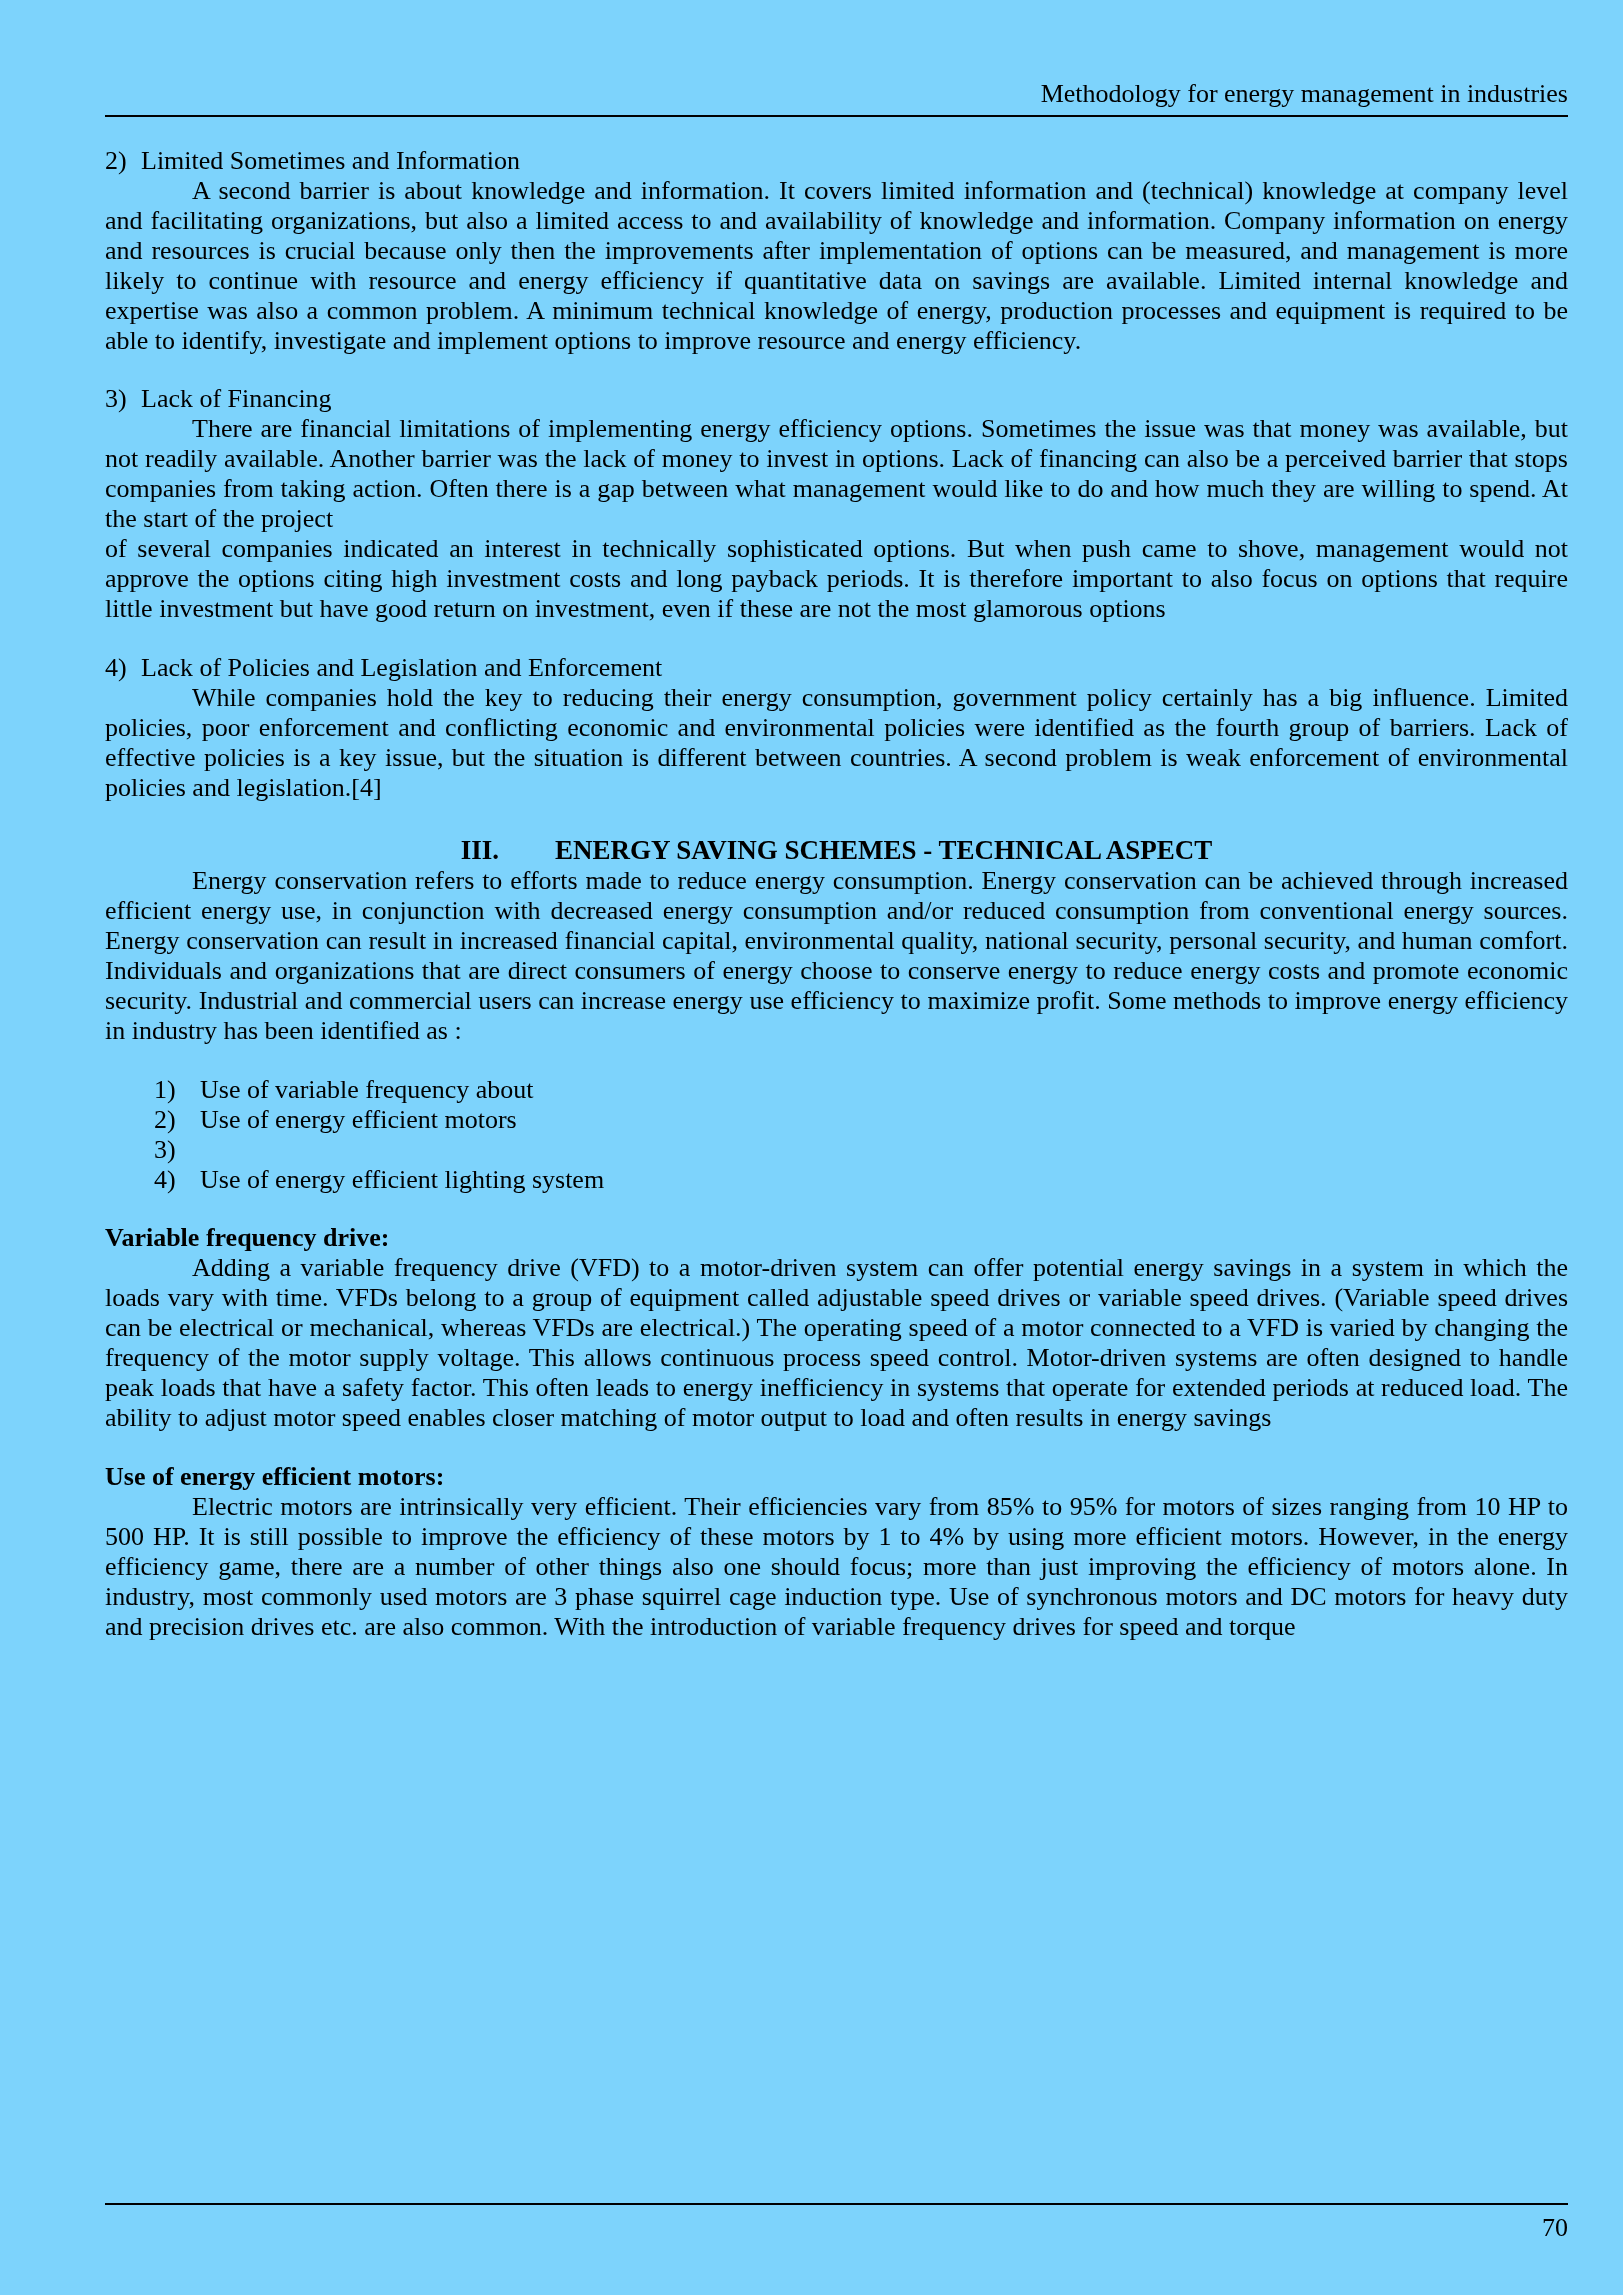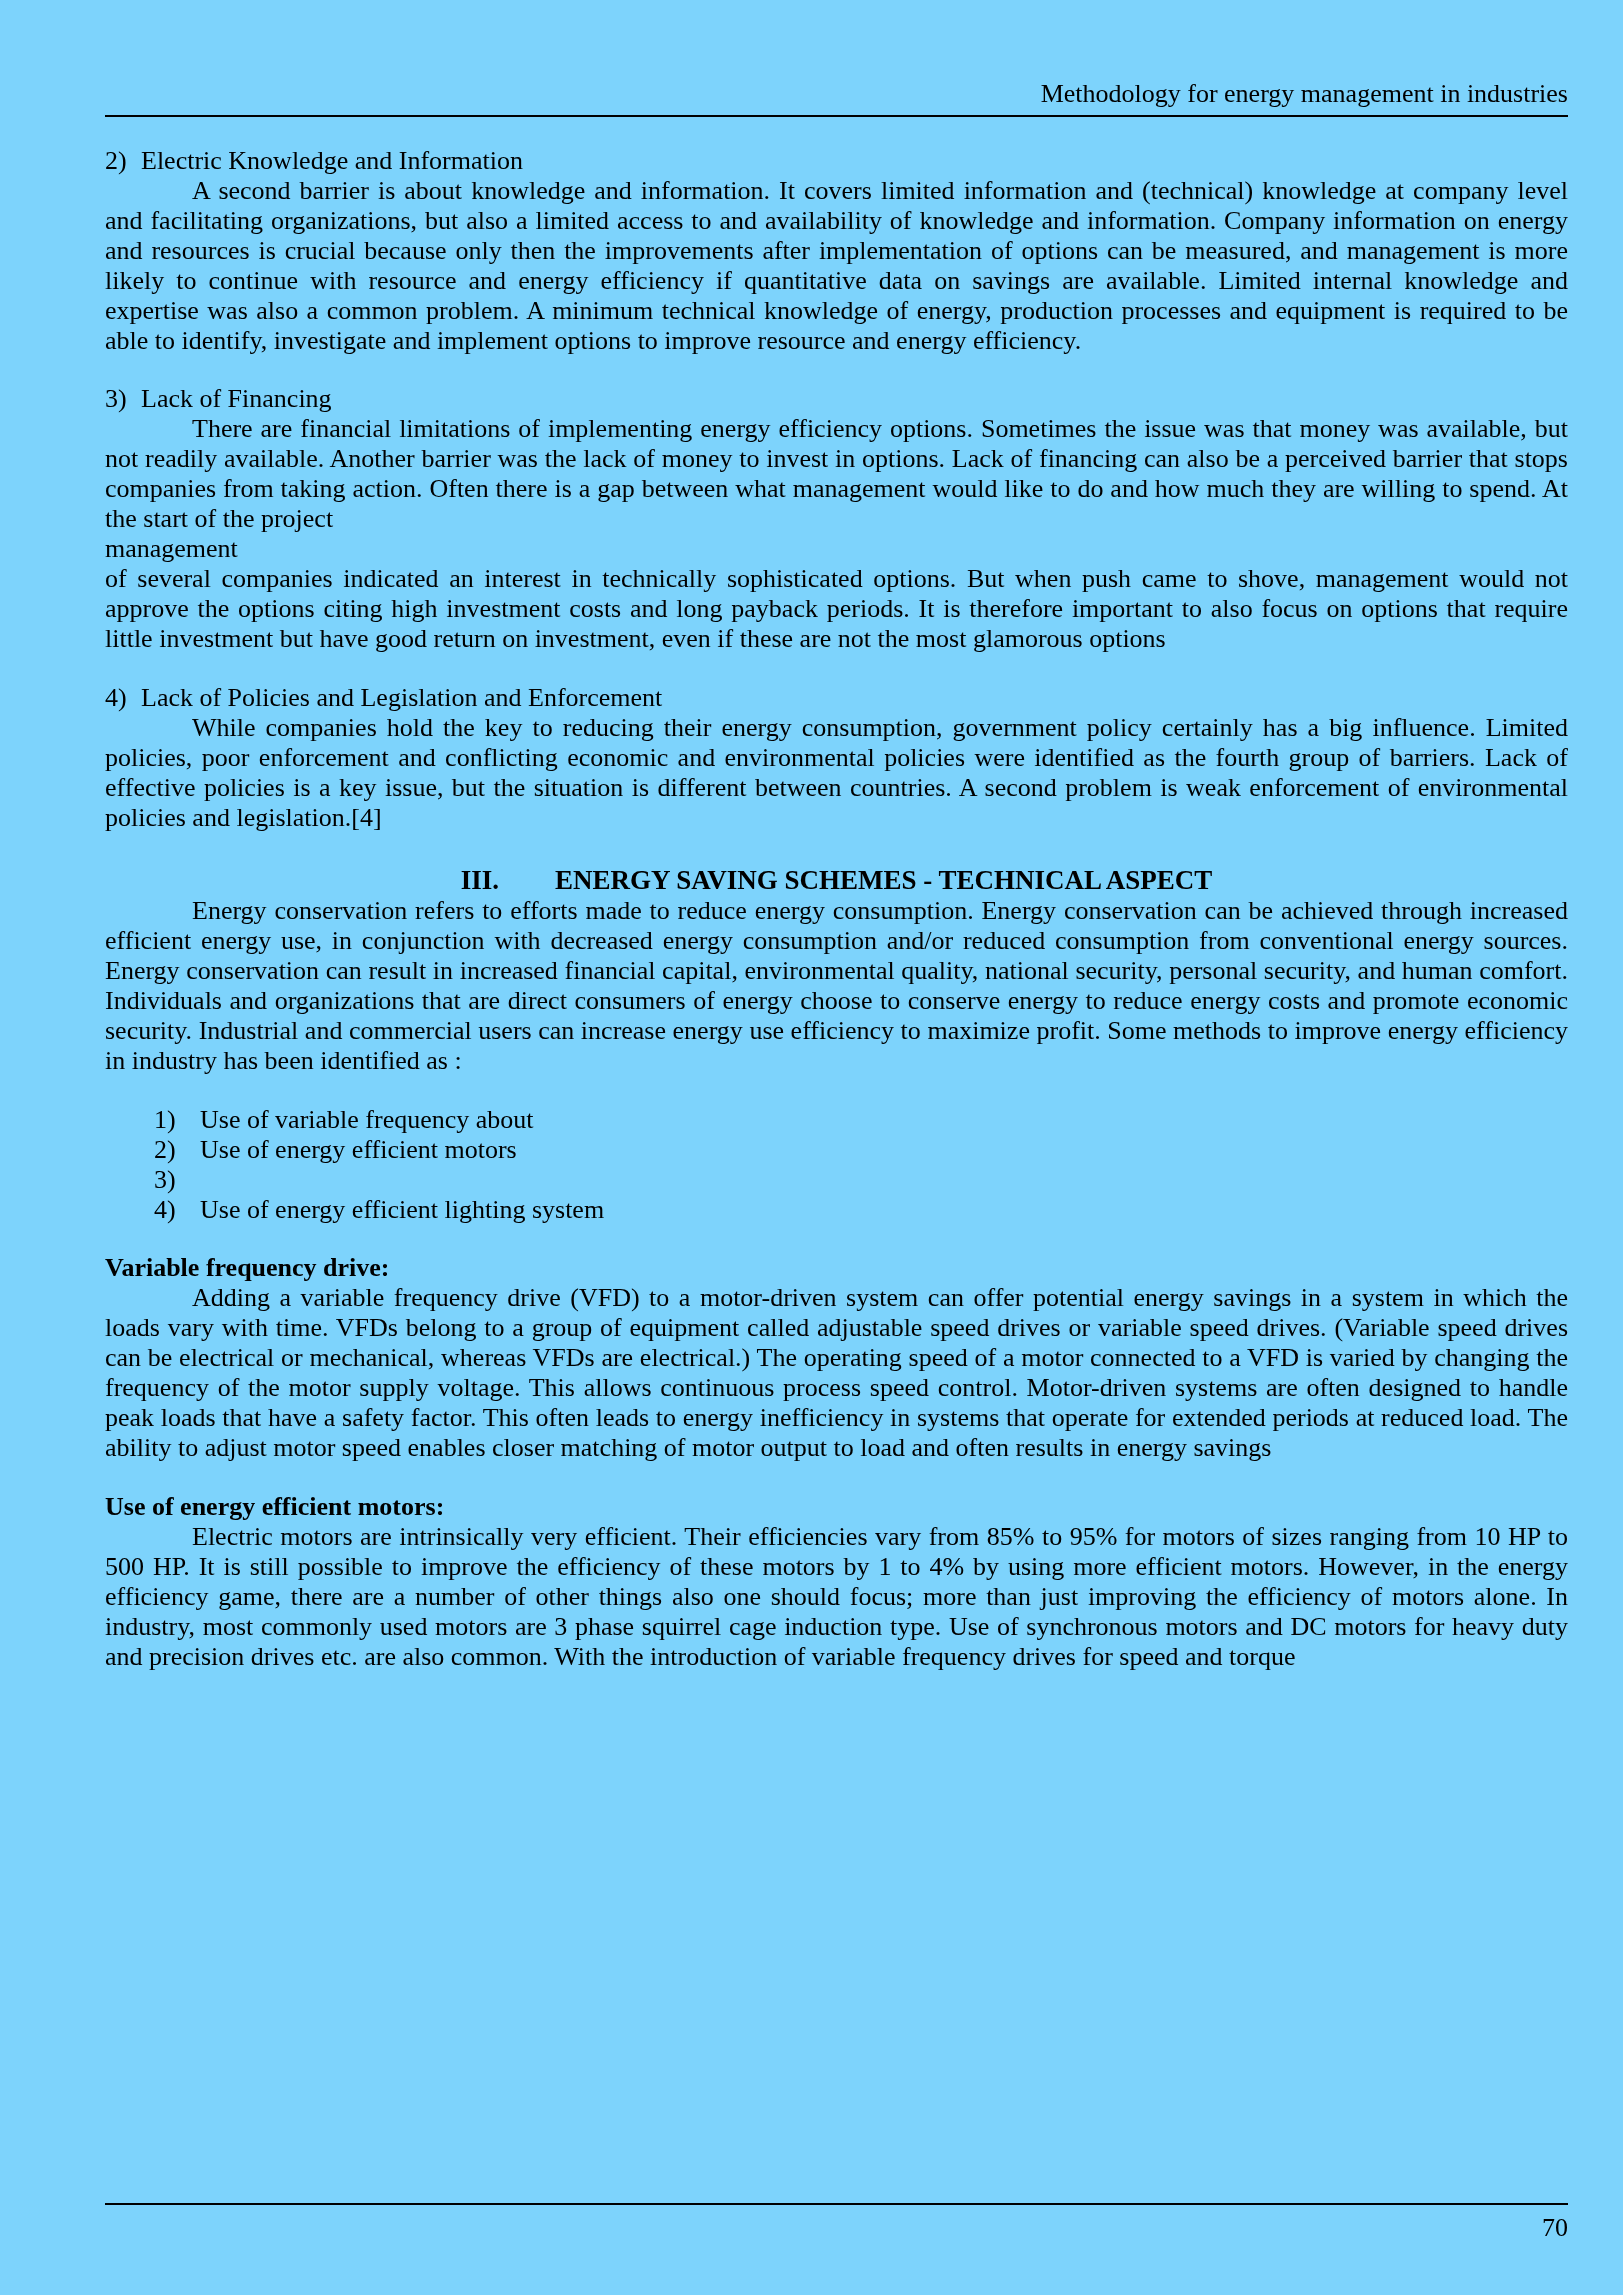--- a/index.html
+++ b/index.html
@@ -95,31 +95,30 @@
 
   <div class="content-col">
     <div class="header-title">Methodology for energy management in industries</div>
     <hr class="rule">
   </div>
 
   <div class="content-col doc-body">
 
     <div class="sec">
       <div class="sec-heading">
-        <span class="num">2)</span><span class="title">Electric Knowledge and Information</span>
+        <span class="num">2)</span><span class="title">Limited Sometimes and Information</span>
       </div>
       <p class="para indent">A second barrier is about knowledge and information. It covers limited information and (technical) knowledge at company level and facilitating organizations, but also a limited access to and availability of knowledge and information. Company information on energy and resources is crucial because only then the improvements after implementation of options can be measured, and management is more likely to continue with resource and energy efficiency if quantitative data on savings are available. Limited internal knowledge and expertise was also a common problem. A minimum technical knowledge of energy, production processes and equipment is required to be able to identify, investigate and implement options to improve resource and energy efficiency.</p>
     </div>
 
     <div class="sec">
       <div class="sec-heading">
         <span class="num">3)</span><span class="title">Lack of Financing</span>
       </div>
       <p class="para indent">There are financial limitations of implementing energy efficiency options. Sometimes the issue was that money was available, but not readily available. Another barrier was the lack of money to invest in options. Lack of financing can also be a perceived barrier that stops companies from taking action. Often there is a gap between what management would like to do and how much they are willing to spend. At the start of the project</p>
-      <p class="para loneline">management</p>
       <p class="para noindent">of several companies indicated an interest in technically sophisticated options. But when push came to shove, management would not approve the options citing high investment costs and long payback periods. It is therefore important to also focus on options that require little investment but have good return on investment, even if these are not the most glamorous options</p>
     </div>
 
     <div class="sec">
       <div class="sec-heading">
         <span class="num">4)</span><span class="title">Lack of Policies and Legislation and Enforcement</span>
       </div>
       <p class="para indent">While companies hold the key to reducing their energy consumption, government policy certainly has a big influence. Limited policies, poor enforcement and conflicting economic and environmental policies were identified as the fourth group of barriers. Lack of effective policies is a key issue, but the situation is different between countries. A second problem is weak enforcement of environmental policies and legislation.[4]</p>
     </div>
 

